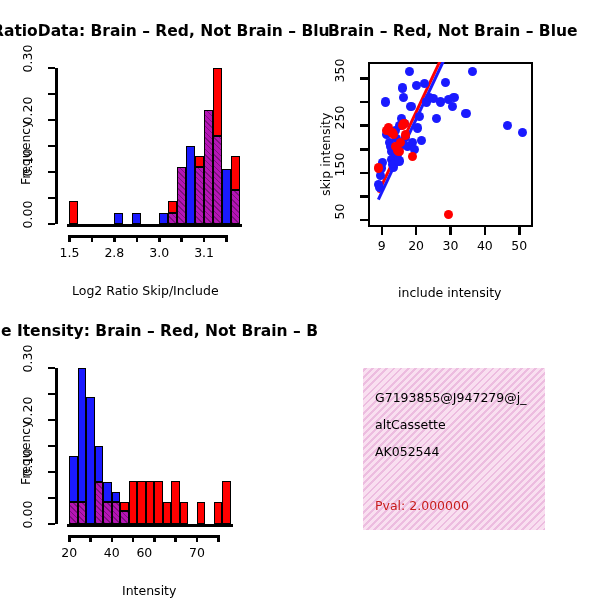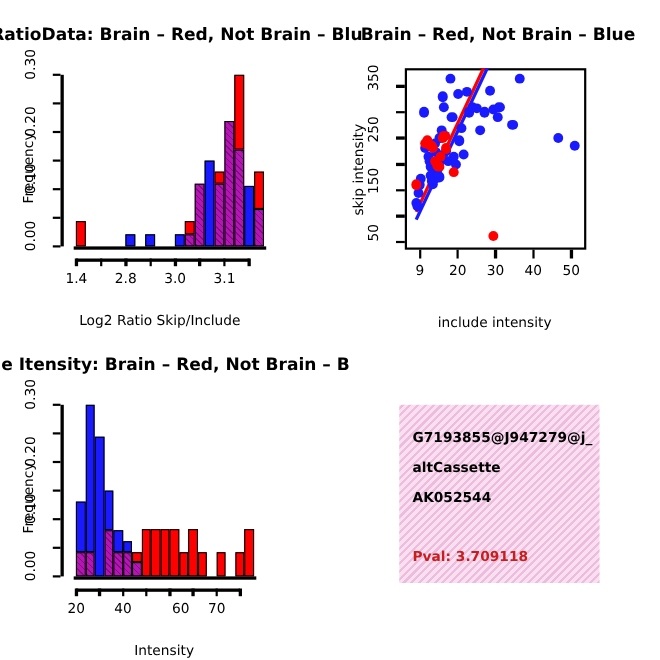--- a/index.html
+++ b/index.html
@@ -58,21 +58,20 @@
     background-image:
       repeating-linear-gradient(-45deg,
         rgba(226,160,210,.55) 0 2px, rgba(255,255,255,0) 2px 5px);
   }
   #infobox .line{
     position:absolute;
     font-size:12.5px;
     color:#000;
     white-space:nowrap;
     font-family:"DejaVu Sans", sans-serif;
-    font-weight:bold;
   }
   #infobox .pval{color:#c81e1e;}
 </style>
 </head>
 <body>
 
 <div class="panel" id="p-tl" style="left:0;top:0;width:300px;height:300px;">
   <div class="ttl" style="position:absolute;left:-8px;top:22px;">RatioData: Brain – Red, Not Brain – Blu</div>
 
   <div class="vert axlab" style="left:18px;top:185px;">Frequency</div>
@@ -103,21 +102,21 @@
       <div class="tickmark" style="left:-17px;top:107.86451612903225px;width:7px;height:2.5px;"></div>
       <div class="tick-lab" style="left:-54px;top:92.06451612903226px;width:32px;text-align:center;transform:rotate(-90deg);">0.10</div>
       <div class="tickmark" style="left:-17px;top:81.8967741935484px;width:7px;height:2.5px;"></div>
       <div class="tickmark" style="left:-17px;top:55.929032258064495px;width:7px;height:2.5px;"></div>
       <div class="tick-lab" style="left:-54px;top:40.1290322580645px;width:32px;text-align:center;transform:rotate(-90deg);">0.20</div>
       <div class="tickmark" style="left:-17px;top:29.96129032258064px;width:7px;height:2.5px;"></div>
       <div class="tickmark" style="left:-17px;top:3.993548387096797px;width:7px;height:2.5px;"></div>
       <div class="tick-lab" style="left:-54px;top:-11.806451612903203px;width:32px;text-align:center;transform:rotate(-90deg);">0.30</div>
       <div class="axis-line" style="left:4.486486486486486px;top:172px;width:157.02702702702703px;height:2.5px;"></div>
       <div class="tickmark" style="left:3.286486486486486px;top:172px;width:2.5px;height:7px;"></div>
-      <div class="tick-lab" style="left:-13.513513513513514px;top:182px;width:36px;text-align:center;">1.4</div>
+      <div class="tick-lab" style="left:-13.513513513513514px;top:182px;width:36px;text-align:center;">1.5</div>
       <div class="tickmark" style="left:25.71891891891892px;top:172px;width:2.5px;height:7px;"></div>
       <div class="tickmark" style="left:48.15135135135136px;top:172px;width:2.5px;height:7px;"></div>
       <div class="tick-lab" style="left:31.35135135135136px;top:182px;width:36px;text-align:center;">2.8</div>
       <div class="tickmark" style="left:70.5837837837838px;top:172px;width:2.5px;height:7px;"></div>
       <div class="tickmark" style="left:93.01621621621622px;top:172px;width:2.5px;height:7px;"></div>
       <div class="tick-lab" style="left:76.21621621621622px;top:182px;width:36px;text-align:center;">3.0</div>
       <div class="tickmark" style="left:115.44864864864866px;top:172px;width:2.5px;height:7px;"></div>
       <div class="tickmark" style="left:137.8810810810811px;top:172px;width:2.5px;height:7px;"></div>
       <div class="tick-lab" style="left:121.0810810810811px;top:182px;width:36px;text-align:center;">3.1</div>
       <div class="tickmark" style="left:160.31351351351353px;top:172px;width:2.5px;height:7px;"></div>
@@ -270,27 +269,27 @@
       <div class="tickmark" style="left:-17px;top:3.993548387096797px;width:7px;height:2.5px;"></div>
       <div class="tick-lab" style="left:-54px;top:-11.806451612903203px;width:32px;text-align:center;transform:rotate(-90deg);">0.30</div>
       <div class="axis-line" style="left:4.256410256410256px;top:172px;width:148.97435897435898px;height:2.5px;"></div>
       <div class="tickmark" style="left:3.056410256410256px;top:172px;width:2.5px;height:7px;"></div>
       <div class="tick-lab" style="left:-13.743589743589745px;top:182px;width:36px;text-align:center;">20</div>
       <div class="tickmark" style="left:24.33846153846154px;top:172px;width:2.5px;height:7px;"></div>
       <div class="tickmark" style="left:45.620512820512815px;top:172px;width:2.5px;height:7px;"></div>
       <div class="tick-lab" style="left:28.820512820512818px;top:182px;width:36px;text-align:center;">40</div>
       <div class="tickmark" style="left:66.9025641025641px;top:172px;width:2.5px;height:7px;"></div>
       <div class="tickmark" style="left:88.18461538461538px;top:172px;width:2.5px;height:7px;"></div>
-      <div class="tick-lab" style="left:71.38461538461539px;top:182px;width:36px;text-align:right;">60</div>
+      <div class="tick-lab" style="left:71.38461538461539px;top:182px;width:36px;text-align:left;">60</div>
       <div class="tickmark" style="left:109.46666666666665px;top:172px;width:2.5px;height:7px;"></div>
       <div class="tickmark" style="left:130.74871794871794px;top:172px;width:2.5px;height:7px;"></div>
       <div class="tick-lab" style="left:113.94871794871793px;top:182px;width:36px;text-align:center;">70</div>
       <div class="tickmark" style="left:152.03076923076924px;top:172px;width:2.5px;height:7px;"></div>
       <div class="axis-line" style="left:2.2564102564102564px;top:161px;width:165.74358974358975px;height:2.5px;"></div>
     </div>
 </div>
 
 <div id="infobox" style="left:363px;top:368px;width:182px;height:162px;">
     <div class="line" style="left:12px;top:22px;">G7193855@J947279@j_</div>
     <div class="line" style="left:12px;top:49px;">altCassette</div>
     <div class="line" style="left:12px;top:76px;">AK052544</div>
-    <div class="line pval" style="left:12px;top:130px;">Pval: 3.709118</div>
+    <div class="line pval" style="left:12px;top:130px;">Pval: 2.000000</div>
   </div>
 
 </body></html>

